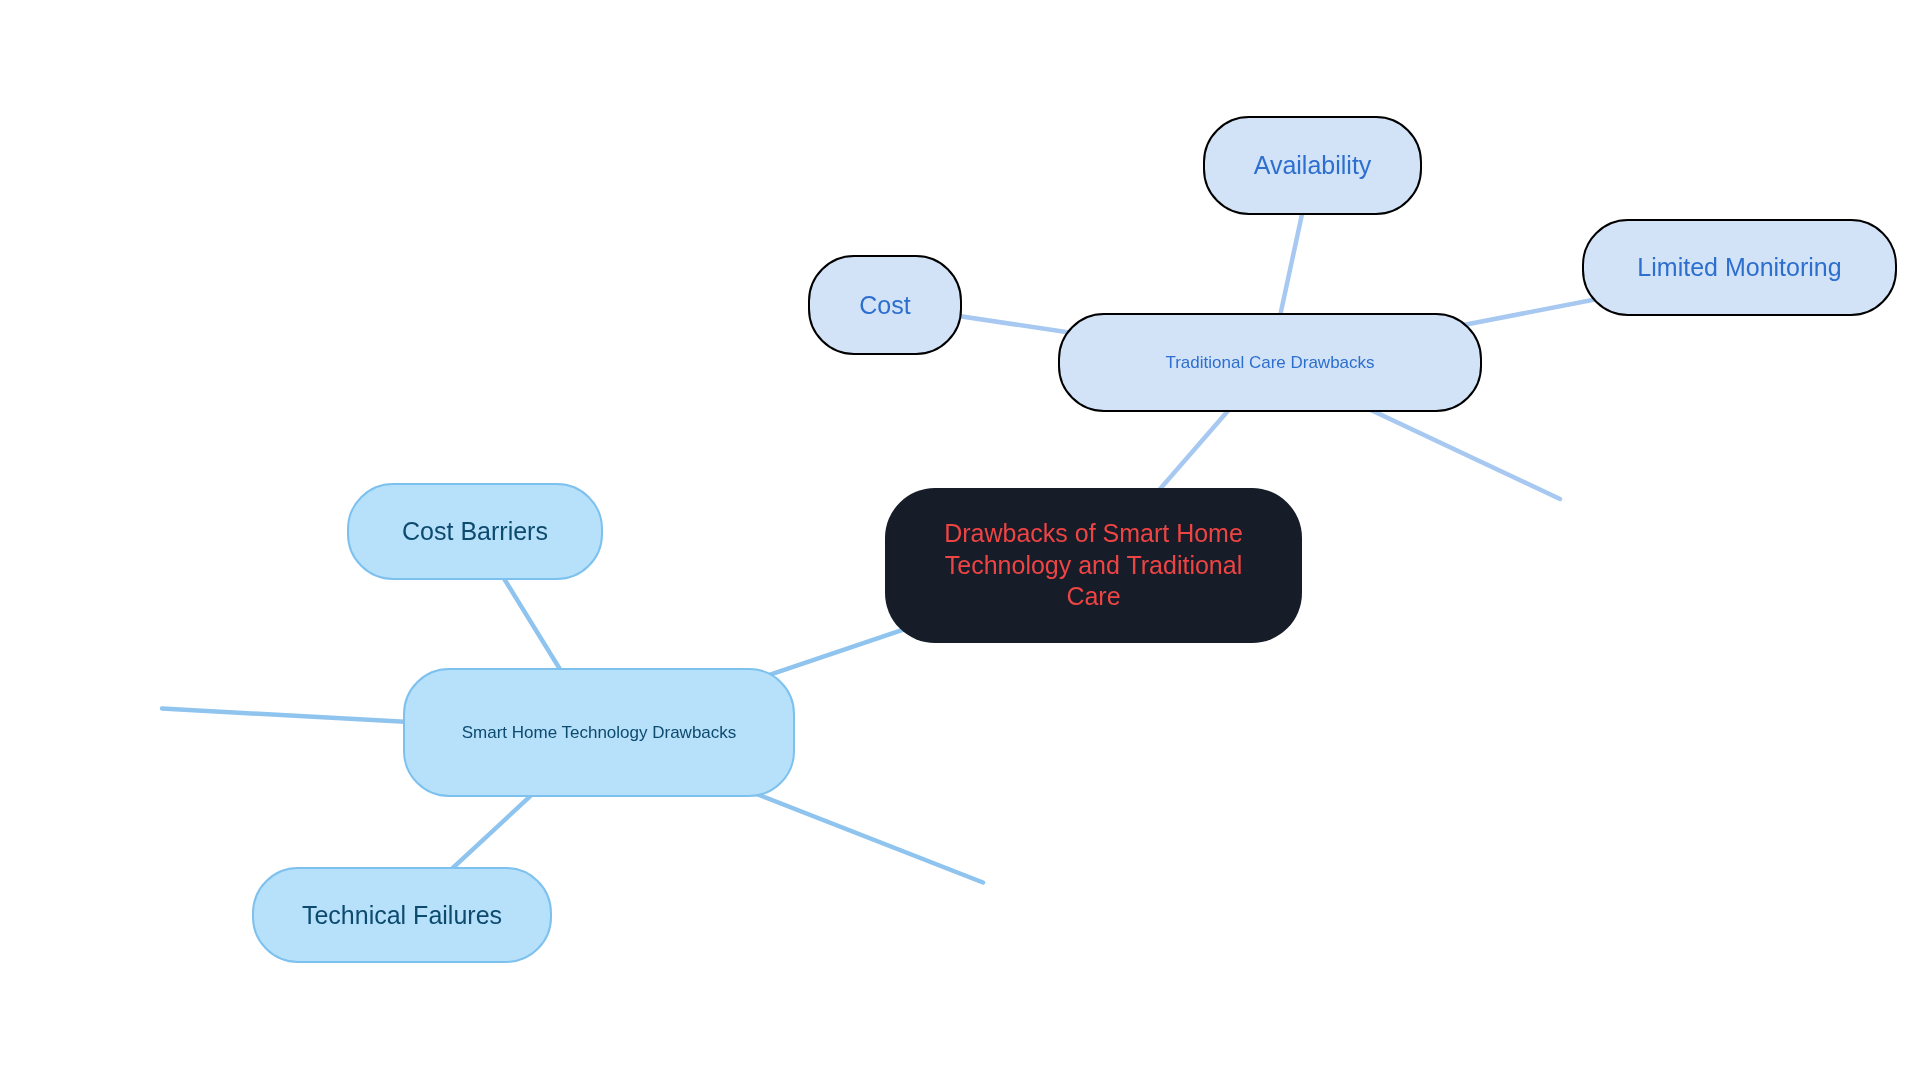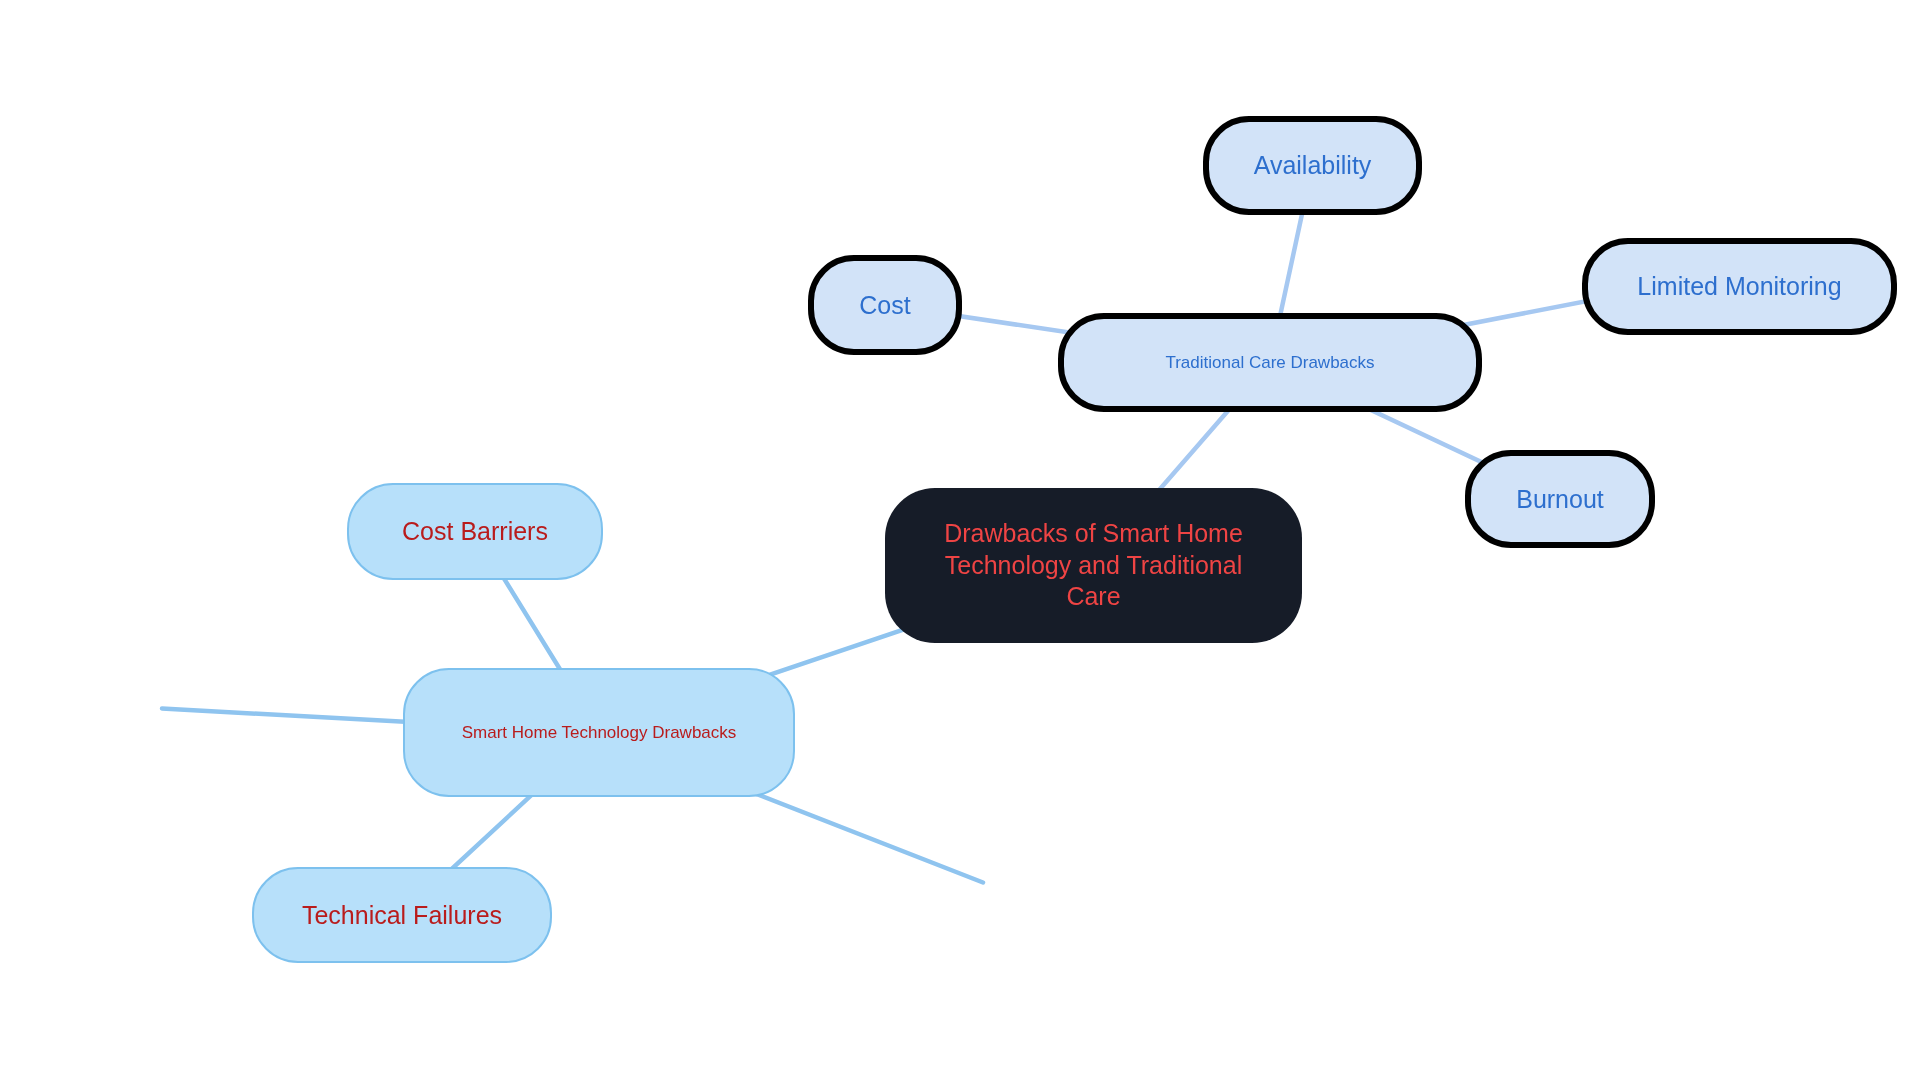--- a/index.html
+++ b/index.html
@@ -35,39 +35,39 @@
   .node-root {
     background: #161c28;
     color: #ef4444;
     border-radius: 50px;
     font-size: 25px;
     line-height: 1.27;
     padding: 0 30px;
   }
   .node-b1 {
     background: #d2e3f8;
-    border: 6px solid #000000;
+    border: 2px solid #000000;
     color: #2d6fce;
     border-radius: 46px;
     font-size: 25px;
   }
   .node-b2 {
     background: #b7e0fa;
     border: 2px solid #7dc1ee;
-    color: #b91c1c;
+    color: #0c4a6e;
     border-radius: 46px;
     font-size: 25px;
   }
   .branch-title { font-size: 17px; line-height: 1.25; }
 
   #node-root            { left: 885px;  top: 488px; width: 417px; height: 155px; }
   #node-tcd             { left: 1058px; top: 313px; width: 424px; height: 99px;  }
   #node-availability    { left: 1203px; top: 116px; width: 219px; height: 99px;  }
   #node-cost            { left: 808px;  top: 255px; width: 154px; height: 100px; text-align: center; }
-  #node-limited         { left: 1582px; top: 238px; width: 315px; height: 97px; text-align: center;  }
+  #node-limited         { left: 1582px; top: 219px; width: 315px; height: 97px; text-align: center;  }
   #node-burnout         { left: 1465px; top: 450px; width: 190px; height: 98px;  }
   #node-smart           { left: 403px;  top: 668px; width: 392px; height: 129px; padding: 0 36px; }
   #node-costbarriers    { left: 347px;  top: 483px; width: 256px; height: 97px;  }
   #node-usability       { left: 22px;   top: 660px; width: 280px; height: 97px;  }
   #node-technical       { left: 252px;  top: 867px; width: 300px; height: 96px;  }
   #node-privacy         { left: 833px;  top: 835px; width: 300px; height: 95px;  }
 </style>
 </head>
 <body>
 
@@ -99,23 +99,20 @@
   </div>
 
   <div class="node node-b1" id="node-cost">
     <span>Cost</span>
   </div>
 
   <div class="node node-b1" id="node-limited">
     <span>Limited Monitoring</span>
   </div>
 
-  <div class="node node-b1" id="node-burnout">
-    <span>Burnout</span>
-  </div>
 
   <div class="node node-b2 branch-title" id="node-smart">
     <span>Smart Home Technology Drawbacks</span>
   </div>
 
   <div class="node node-b2" id="node-costbarriers">
     <span>Cost Barriers</span>
   </div>
 
 

